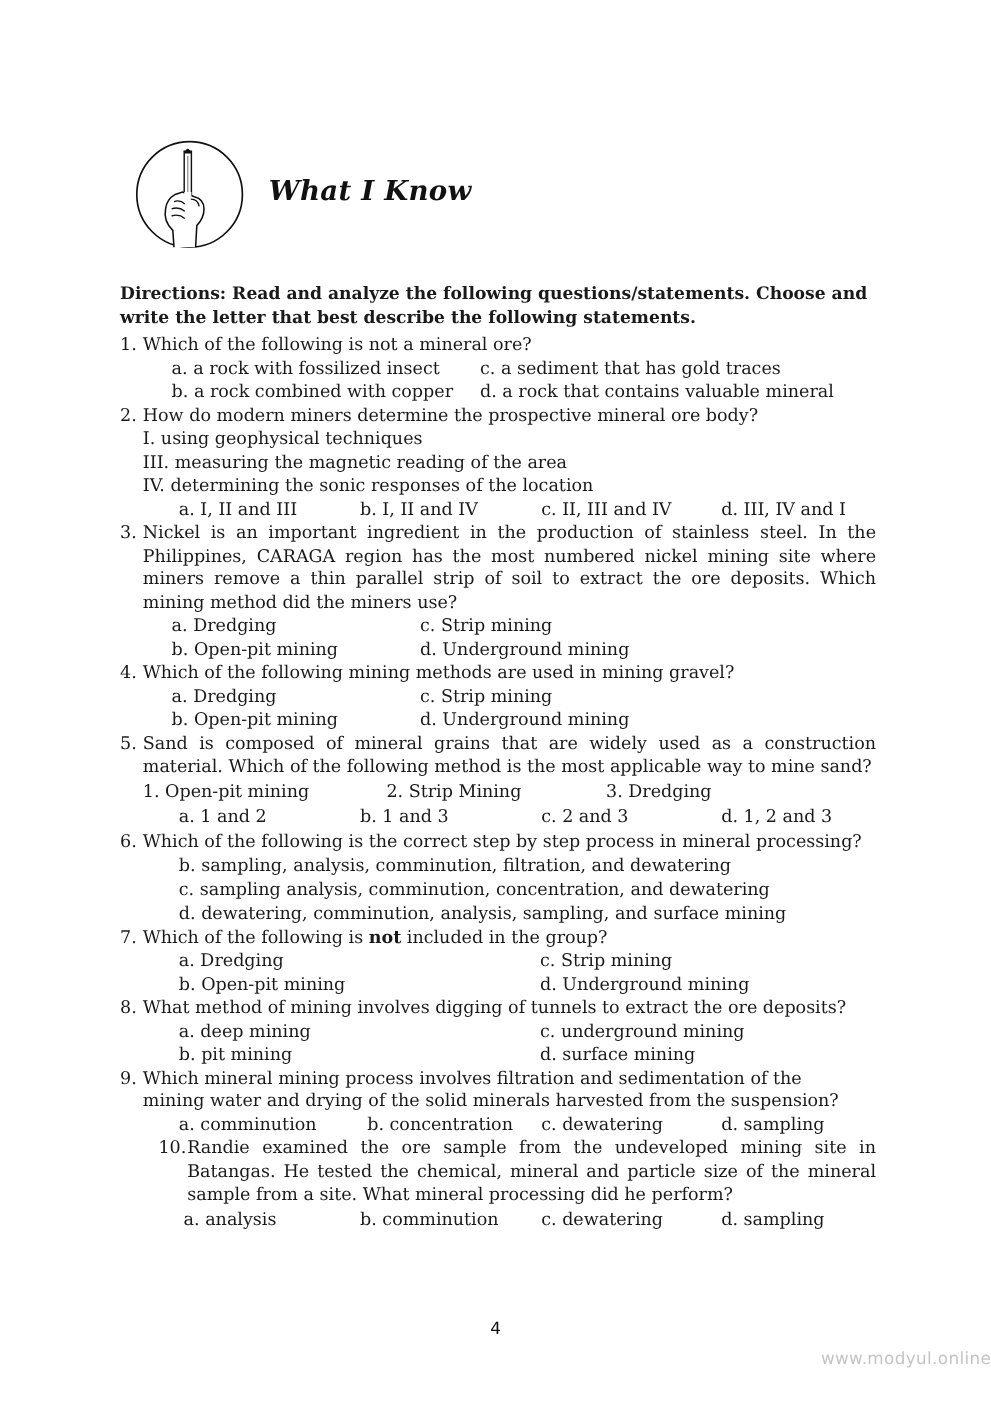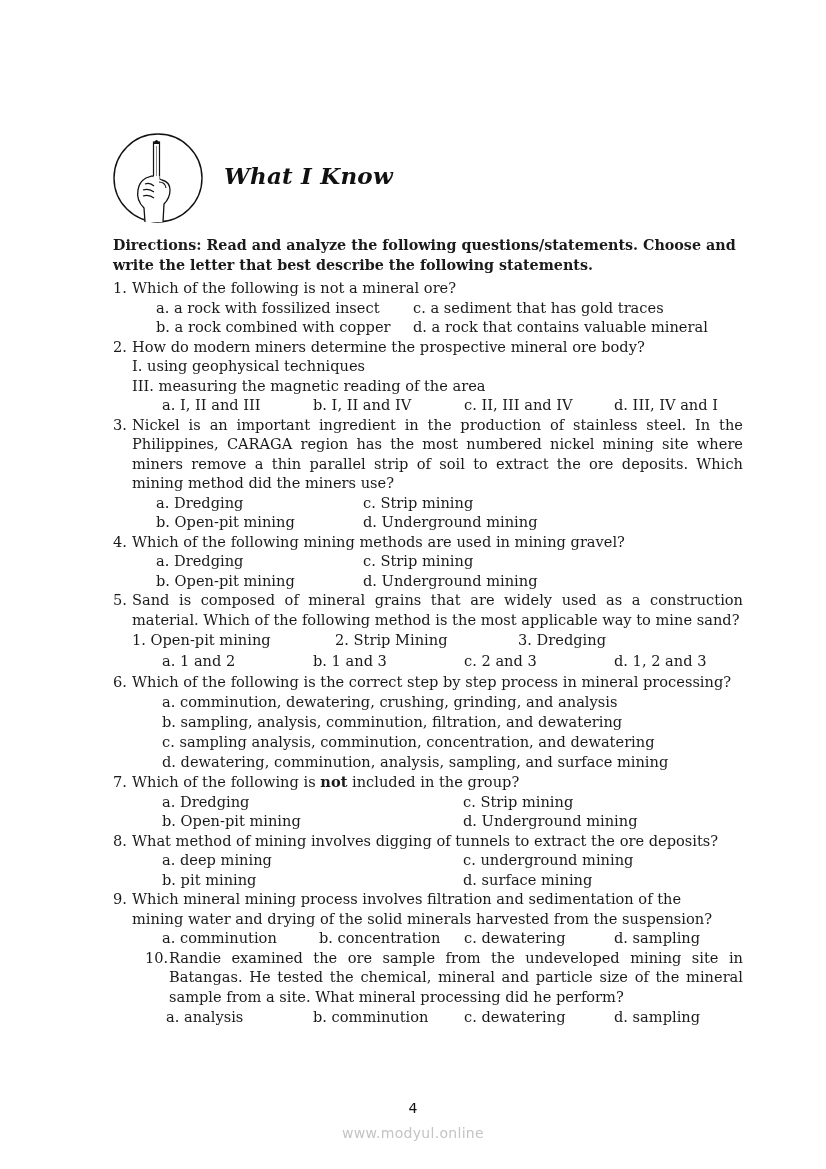--- a/index.html
+++ b/index.html
@@ -1,34 +1,34 @@
 <!DOCTYPE html>
 <html><head>
 <meta charset="utf-8">
 <style>
   html, body { margin: 0; padding: 0; background: #ffffff; }
   body { width: 826px; height: 1169px; position: relative; overflow: hidden;
          font-family: "DejaVu Serif", "Liberation Serif", serif; color: #1a1a1a; }
-  .header { position: absolute; left: 112px; top: 132px; width: 300px; height: 94px; text-align: right; }
+  .header { position: absolute; left: 112px; top: 116px; width: 300px; height: 94px; text-align: right; }
   .icon-circle { position: absolute; left: 0; top: 0; width: 92px; height: 92px; }
   .title { position: absolute; left: 112px; top: 30px; font-family: "DejaVu Serif", serif;
            font-weight: bold; font-style: italic; font-size: 23px; color: #111; letter-spacing: 0.2px; }
-  .content { position: absolute; left: 113px; top: 236px; width: 630px; font-size: 14.6px; line-height: 19.5px; }
+  .content { position: absolute; left: 100px; top: 236px; width: 630px; font-size: 14.6px; line-height: 19.5px; }
   .directions { font-family: "DejaVu Serif", serif; font-weight: bold; font-size: 14.3px; line-height: 19.5px; margin-bottom: 3px; }
   .q { display: flex; }
   .q .num { flex: 0 0 19px; white-space: nowrap; }
   .q.wide .num { flex: 0 0 24px; margin-left: 32px; }
   .q .stem { flex: 1; text-align: justify; }
   .line { white-space: nowrap; }
   .opt-row { display: flex; white-space: nowrap; }
   .opt { white-space: nowrap; }
   b { font-weight: bold; }
   .footer-page { position: absolute; top: 1100px; left: 0; width: 826px; text-align: center;
                  font-family: "DejaVu Sans", sans-serif; font-size: 14px; color: #111; }
-  .footer-url { position: absolute; top: 1125px; left: 0; width: 826px; text-align: center;
+  .footer-url { position: absolute; top: 1125px; left: 0; width: 826px; text-align: right;
                 font-family: "DejaVu Sans", sans-serif; font-size: 14px; color: #c4c4c4; letter-spacing: 0.3px; }
 </style>
 </head>
 <body>
 
 <div class="header">
   <svg class="icon-circle" viewBox="0 0 92 92" xmlns="http://www.w3.org/2000/svg">
     <circle cx="46" cy="46" r="44" fill="#fff" stroke="#111" stroke-width="1.4"></circle>
 
     <rect x="41.5" y="10" width="6" height="66" fill="#fff" stroke="#111" stroke-width="1.2"></rect>
@@ -60,20 +60,21 @@
     <span class="opt" style="width:257px">b. a rock combined with copper</span>
     <span class="opt">d. a rock that contains valuable mineral</span>
   </div>
 
   <div class="q">
     <span class="num">2.</span>
     <span class="stem">How do modern miners determine the prospective mineral ore body?</span>
   </div>
   <div class="line" style="padding-left:19px">I. using geophysical techniques</div>
   <div class="line" style="padding-left:19px">III. measuring the magnetic reading of the area</div>
+  <div class="line" style="padding-left:19px">IV. determining the sonic responses of the location</div>
   <div class="opt-row" style="padding-left:49px">
     <span class="opt" style="width:151px">a. I, II and III</span>
     <span class="opt" style="width:151px">b. I, II and IV</span>
     <span class="opt" style="width:150px">c. II, III and IV</span>
     <span class="opt">d. III, IV and I</span>
   </div>
 
   <div class="q">
     <span class="num">3.</span>
     <span class="stem">Nickel is an important ingredient in the production of stainless steel. In the Philippines, CARAGA region has the most numbered nickel mining site where miners remove a thin parallel strip of soil to extract the ore deposits. Which mining method did the miners use?</span>
@@ -113,21 +114,20 @@
     <span class="opt" style="width:151px">a. 1 and 2</span>
     <span class="opt" style="width:151px">b. 1 and 3</span>
     <span class="opt" style="width:150px">c. 2 and 3</span>
     <span class="opt">d. 1, 2 and 3</span>
   </div>
 
   <div class="q" style="line-height:21px">
     <span class="num">6.</span>
     <span class="stem">Which of the following is the correct step by step process in mineral processing?</span>
   </div>
-  <div class="line" style="padding-left:49px; line-height:20px">a. comminution, dewatering, crushing, grinding, and analysis</div>
   <div class="line" style="padding-left:49px; line-height:20px">b. sampling, analysis, comminution, filtration, and dewatering</div>
   <div class="line" style="padding-left:49px; line-height:20px">c. sampling analysis, comminution, concentration, and dewatering</div>
   <div class="line" style="padding-left:49px; line-height:20px">d. dewatering, comminution, analysis, sampling, and surface mining</div>
 
   <div class="q">
     <span class="num">7.</span>
     <span class="stem"><span>Which of the following is </span><b>not</b><span> included in the group?</span></span>
   </div>
   <div class="opt-row" style="padding-left:49px">
     <span class="opt" style="width:301px">a. Dredging</span>

